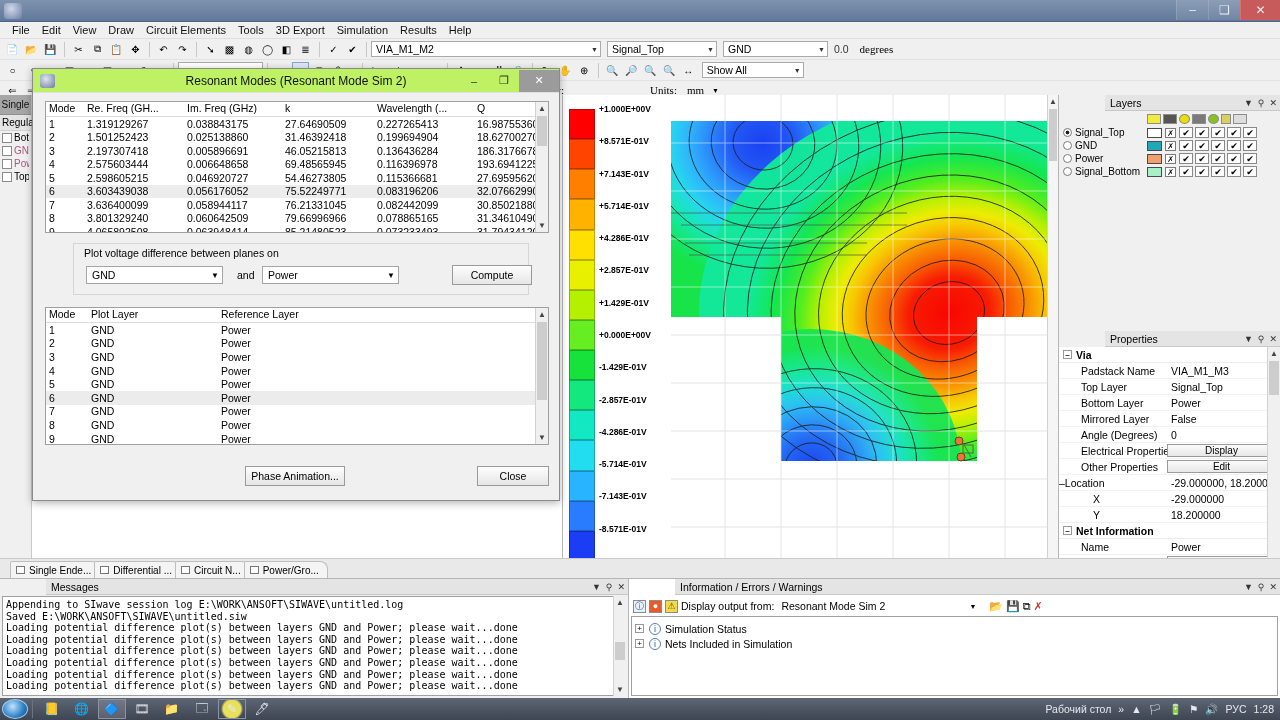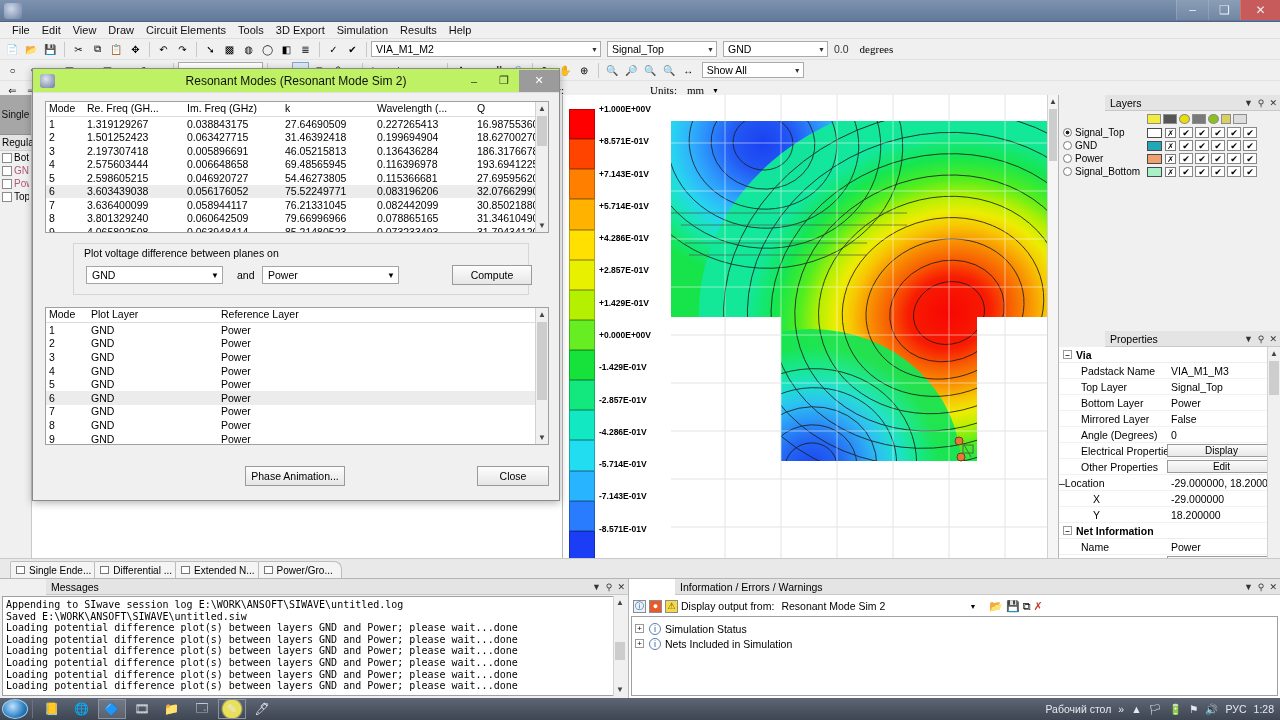--- a/index.html
+++ b/index.html
@@ -42,21 +42,21 @@
      display:flex;align-items:center; padding:0 2px 0 4px; font-size:10.5px;
      position:relative;}
   .combo .arw{ margin-left:auto; font-size:7px; color:#333; padding-left:6px;}
   .numfield{ font-size:10.5px; padding:0 6px; color:#333;}
   .tlabel{ font-size:11px; padding:0 5px;font-family:Liberation Serif, serif; }
   
   #main{ position:absolute; left:0; top:95px; right:0; bottom:142px; }
   #leftpane{ position:absolute;left:0;top:0;width:32px;bottom:0;background:#f0f0f0;
      border-right:1px solid #c9c9c9;}
   #leftpane .lptab{ background:#a6a6a6; color:#111; font-size:10px;
-     text-align:center; padding:14px 0; border-bottom:1px solid #8f8f8f;}
+     text-align:center; padding:4px 0; border-bottom:1px solid #8f8f8f;}
   #leftpane .lphdr{ background:#e4e4e4; font-size:10px; padding:2px 2px;
      border-bottom:1px solid #d2d2d2;}
   #leftpane .lprow{ display:flex;align-items:center; font-size:10px; padding:1px 2px;}
   #leftpane .cb{ width:10px;height:10px;border:1px solid #8a8a8a;background:#fff;
      margin-right:2px;flex:0 0 auto;}
   #leftpane .lprow span{ white-space:nowrap; overflow:hidden; }
   #sheet{ position:absolute; left:32px; top:0; right:0; bottom:0; background:#fff; }
   
   #doctabs{ position:absolute;left:0;bottom:0;height:20px;right:0;
      background:#e9e9e9; border-top:1px solid #c9c9c9; display:flex;
@@ -636,21 +636,21 @@
     <div class="dt">
       <span class="dtico"></span>
       <span>Single Ende...</span>
     </div>
     <div class="dt">
       <span class="dtico"></span>
       <span>Differential ...</span>
     </div>
     <div class="dt">
       <span class="dtico"></span>
-      <span>Extended N...</span>
+      <span>Circuit N...</span>
     </div>
     <div class="dt">
       <span class="dtico"></span>
       <span>Power/Gro...</span>
     </div>
   </div>
 </div>
 
 <div id="bottom">
 
@@ -741,21 +741,21 @@
           <div style="width: 38px;">1</div>
           <div style="width: 100px;">1.319129267</div>
           <div style="width: 98px;">0.038843175</div>
           <div style="width: 92px;">27.64690509</div>
           <div style="width: 100px;">0.227265413</div>
           <div style="width: 66px;">16.987553600</div>
         </div>
         <div class="gr">
           <div style="width: 38px;">2</div>
           <div style="width: 100px;">1.501252423</div>
-          <div style="width: 98px;">0.063427715</div>
+          <div style="width: 98px;">0.025138860</div>
           <div style="width: 92px;">31.46392418</div>
           <div style="width: 100px;">0.199694904</div>
           <div style="width: 66px;">18.627002700</div>
         </div>
         <div class="gr">
           <div style="width: 38px;">3</div>
           <div style="width: 100px;">2.197307418</div>
           <div style="width: 98px;">0.005896691</div>
           <div style="width: 92px;">46.05215813</div>
           <div style="width: 100px;">0.136436284</div>

